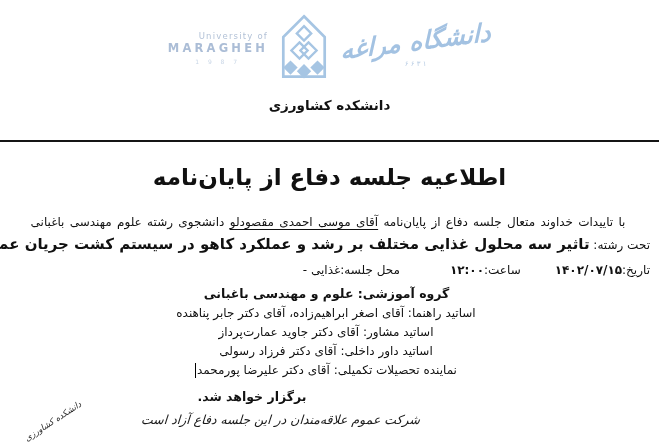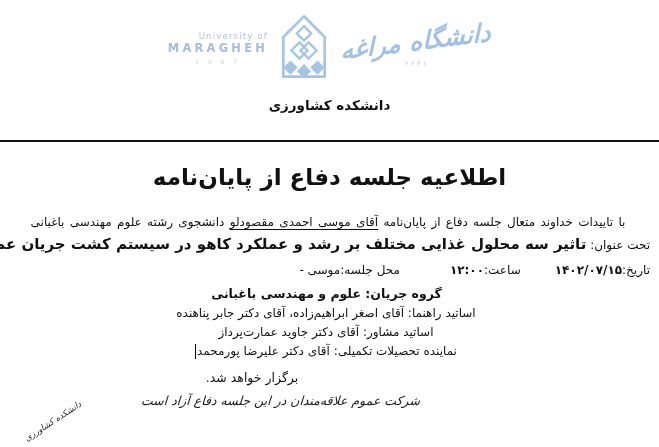--- a/index.html
+++ b/index.html
@@ -38,21 +38,21 @@
   .schedule .num{font-weight:bold;}
   .gap1{width:34px;}
   .gap2{width:50px;}
   .department{margin-top:8px !important;font-weight:bold;font-size:12.5px;padding-right:3px;}
   .committee-line{margin-top:3px !important;padding-right:4px;}
   .committee-line:first-of-type{margin-top:7px !important;}
   .caret{
     display:inline-block;width:1px;height:15px;background:#000;
     vertical-align:middle;margin-right:1px;
   }
-  .closing{margin-top:11px !important;font-weight:normal;font-size:12.5px;padding-right:152px;}
+  .closing{margin-top:11px !important;font-weight:bold;font-size:12.5px;padding-right:152px;}
   .footer-note{
     margin-top:7px !important;font-style:italic;font-size:12.5px;
     padding-right:95px;transform:skewX(-4deg);color:#1a1a1a;
   }
   
   .signature{
     position:absolute;left:20px;top:416px;transform:rotate(-33deg);
     font-size:8.5px;font-style:italic;color:#2a2a2a;white-space:nowrap;
   }
 </style>
@@ -85,37 +85,38 @@
 <div class="faculty">دانشکده کشاورزی</div>
 
 <hr class="rule">
 
 <div class="main-title">اطلاعیه جلسه دفاع از پایان‌نامه</div>
 
 <div class="content">
 
   <p class="intro"><span>با تاییدات خداوند متعال جلسه دفاع از پایان‌نامه </span><span class="uname">آقای موسی احمدی مقصودلو</span><span> دانشجوی رشته علوم مهندسی باغبانی</span></p>
 
-  <p class="subject"><span>تحت عنوان: </span><span class="stitle">تاثیر سه محلول غذایی مختلف بر رشد و عملکرد کاهو در سیستم کشت جریان عمیق</span></p>
+  <p class="subject"><span>تحت رشته: </span><span class="stitle">تاثیر سه محلول غذایی مختلف بر رشد و عملکرد کاهو در سیستم کشت جریان عمیق</span></p>
 
   <p class="schedule">
     <span>تاریخ: </span>
       <span class="num">۱۴۰۲/۰۷/۱۵</span>
     <span class="gap1"></span>
     <span>ساعت: </span>
       <span class="num">۱۲:۰۰</span>
     <span class="gap2"></span>
     <span>محل جلسه: </span>
-      <span>موسی -</span>
+      <span>غذایی -</span>
   </p>
 
-  <p class="department">گروه جریان: علوم و مهندسی باغبانی</p>
+  <p class="department">گروه آموزشی: علوم و مهندسی باغبانی</p>
 
   <p class="committee-line">اساتید راهنما: آقای اصغر ابراهیم‌زاده، آقای دکتر جابر پناهنده</p>
   <p class="committee-line">اساتید مشاور: آقای دکتر جاوید عمارت‌پرداز</p>
+  <p class="committee-line">اساتید داور داخلی: آقای دکتر فرزاد رسولی</p>
   <p class="committee-line"><span>نماینده تحصیلات تکمیلی: آقای دکتر علیرضا پورمحمد</span><span class="caret"></span></p>
 
   <p class="closing">برگزار خواهد شد.</p>
 
   <p class="footer-note">شرکت عموم علاقه‌مندان در این جلسه دفاع آزاد است</p>
 
 </div>
 
 <div class="signature">دانشکده کشاورزی</div>
 

